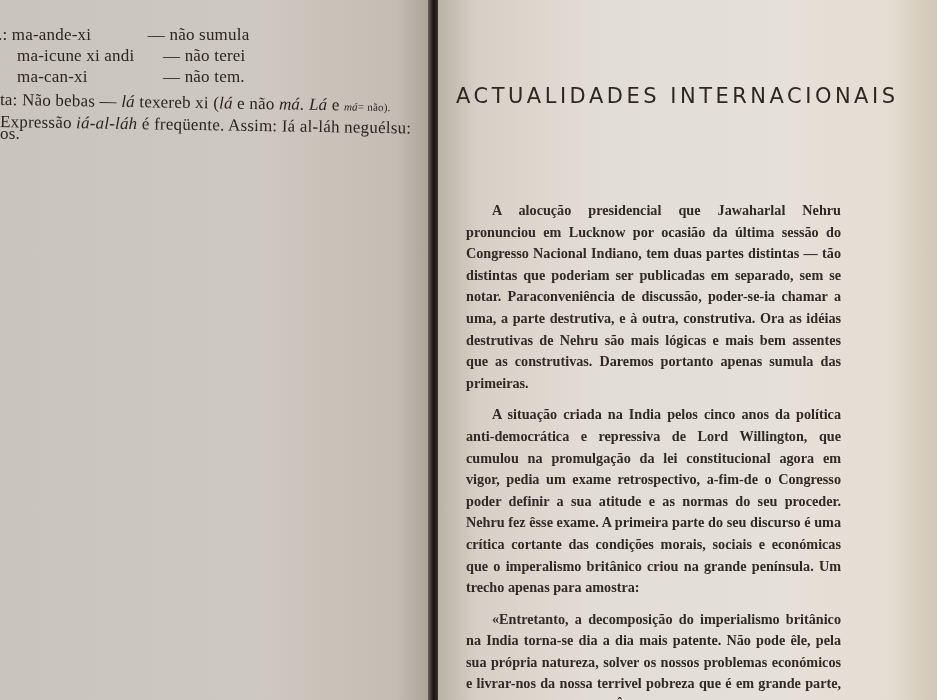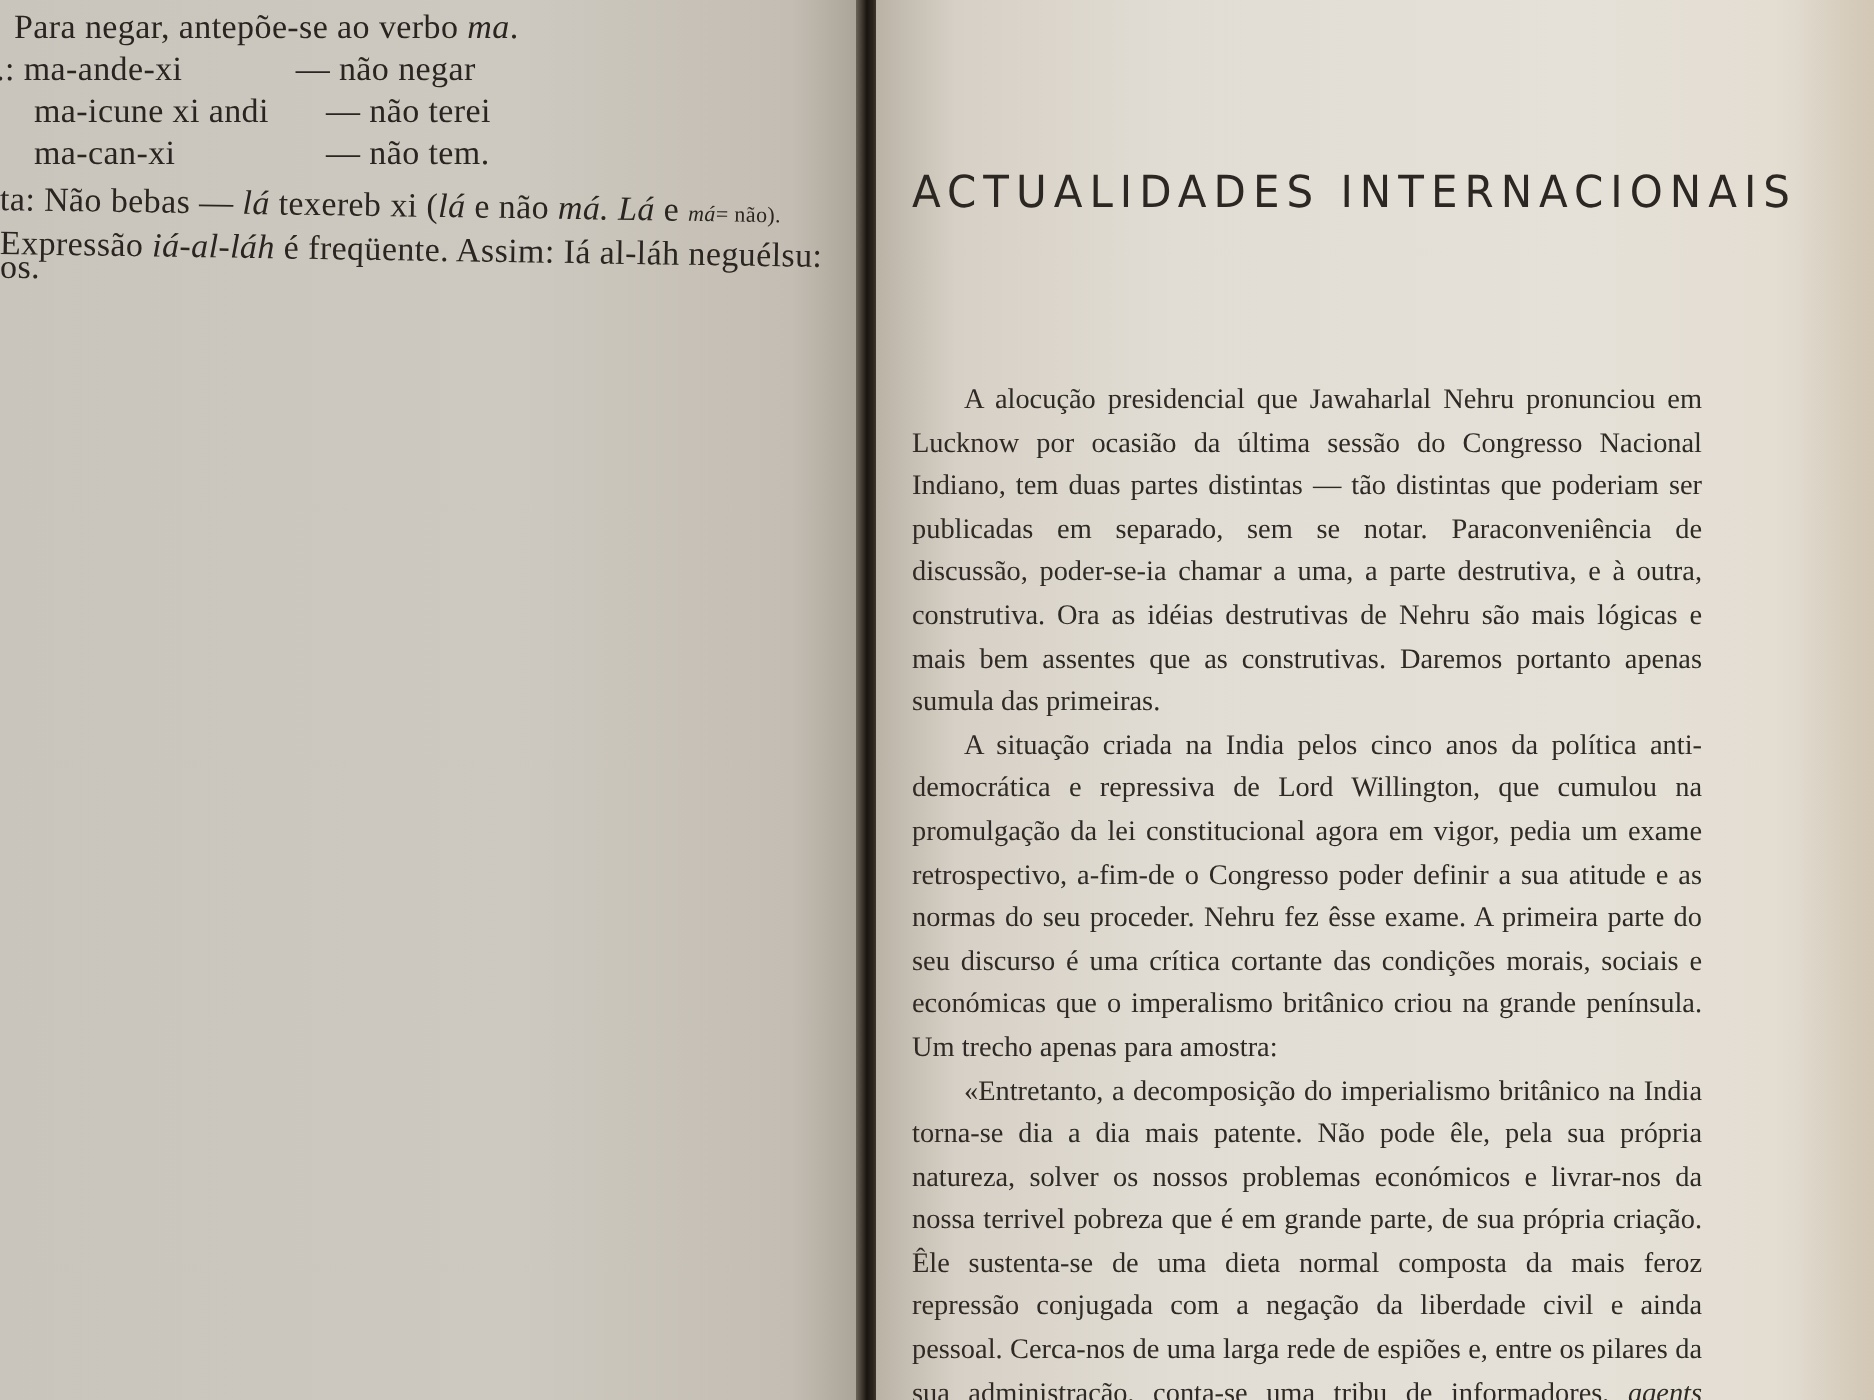--- a/index.html
+++ b/index.html
@@ -14,32 +14,29 @@
     background: linear-gradient(90deg, #bab2a5 0%, #d6d0c6 8%, #e2ddd4 30%, #e6e1d8 70%, #e3ddd2 90%, #d8cfc1 100%);
     overflow:hidden; }
   .right-page::after { content:""; position:absolute; right:0; top:0; width:40px; height:700px;
     background: linear-gradient(90deg, rgba(0,0,0,0) 0%, rgba(200,185,160,0.35) 100%); }
   .lline { position:absolute; font-size:17px; white-space:nowrap; letter-spacing:0.2px; }
   .lline i { font-style:italic; }
   .small { font-size:11px;margin-top:35px; }
   .title { position:absolute; left:18px; top:84px; font-family:"DejaVu Sans", sans-serif; font-size:21px; letter-spacing:3.5px; color:#2c2722; font-weight:normal; transform:scaleY(1.05); }
   .subtitle { position:absolute; left:18px; top:155px; font-family:"DejaVu Sans", sans-serif; font-size:13.5px; color:#2c2722; }
   .para { position:absolute; left:18px; width:395px; font-size:14.2px; line-height:21.6px; text-align:justify; color:#2f2a25; }
-  .para p { margin:0; text-indent:26px; }
+  .para p { margin:10px; text-indent:26px;font-weight:bold; }
   i { font-style:italic; }
 </style>
 </head>
 <body>
 
 <div class="left-page">
-  <div class="lline" style="left:7px;top:4px;">
-    <span>Para negar, antepõe-se ao verbo </span><i>ma</i><span>.</span>
-  </div>
   <div class="lline" style="left:-2px;top:25px;">
-    <span>.: </span><span style="display:inline-block;width:136px;">ma-ande-xi</span><span>— não negar</span>
+    <span>.: </span><span style="display:inline-block;width:136px;">ma-ande-xi</span><span>— não sumula</span>
   </div>
   <div class="lline" style="left:17px;top:67px;">
     <span style="display:inline-block;width:146px;">ma-can-xi</span><span>— não tem.</span>
   </div>
   <div class="lline" style="left:17px;top:46px;">
     <span style="display:inline-block;width:146px;">ma-icune xi andi</span><span>— não terei</span>
   </div>
   <div class="lline" style="left:0px;top:90px;transform:rotate(0.9deg);transform-origin:left;">
     <span>ta:  Não  bebas — </span><i>lá</i><span>  texereb xi (</span><i>lá</i><span> e não </span><i>má. Lá</i><span> e </span><i class="small">má</i><span class="small">= não).</span>
   </div>

